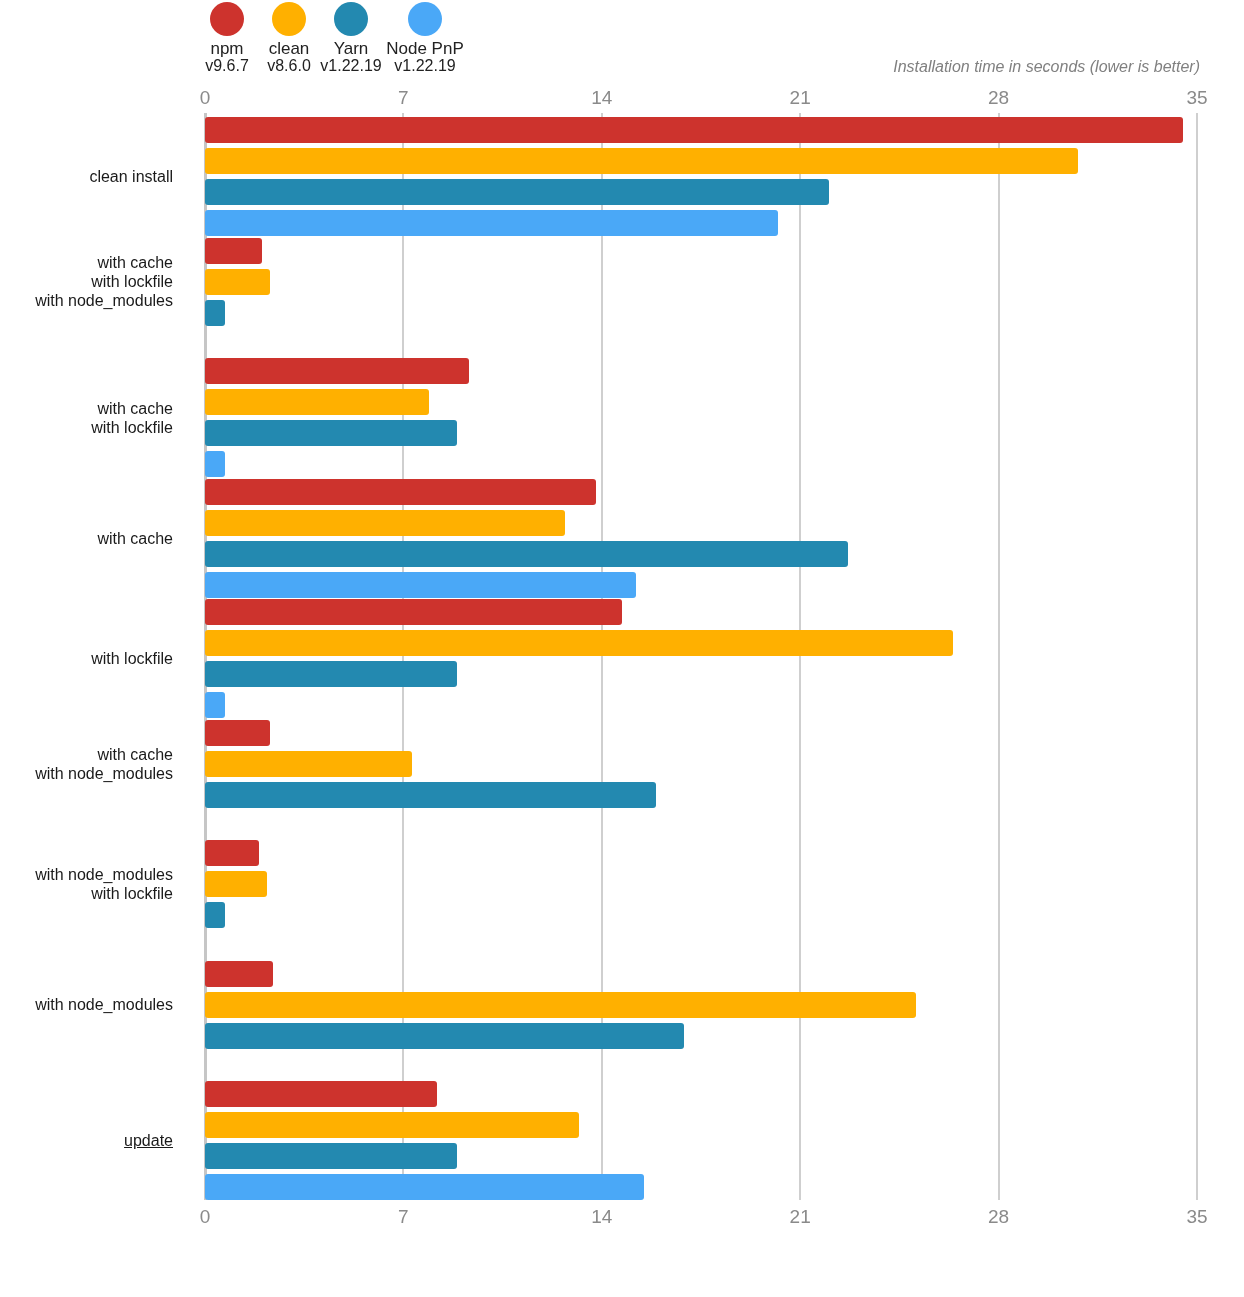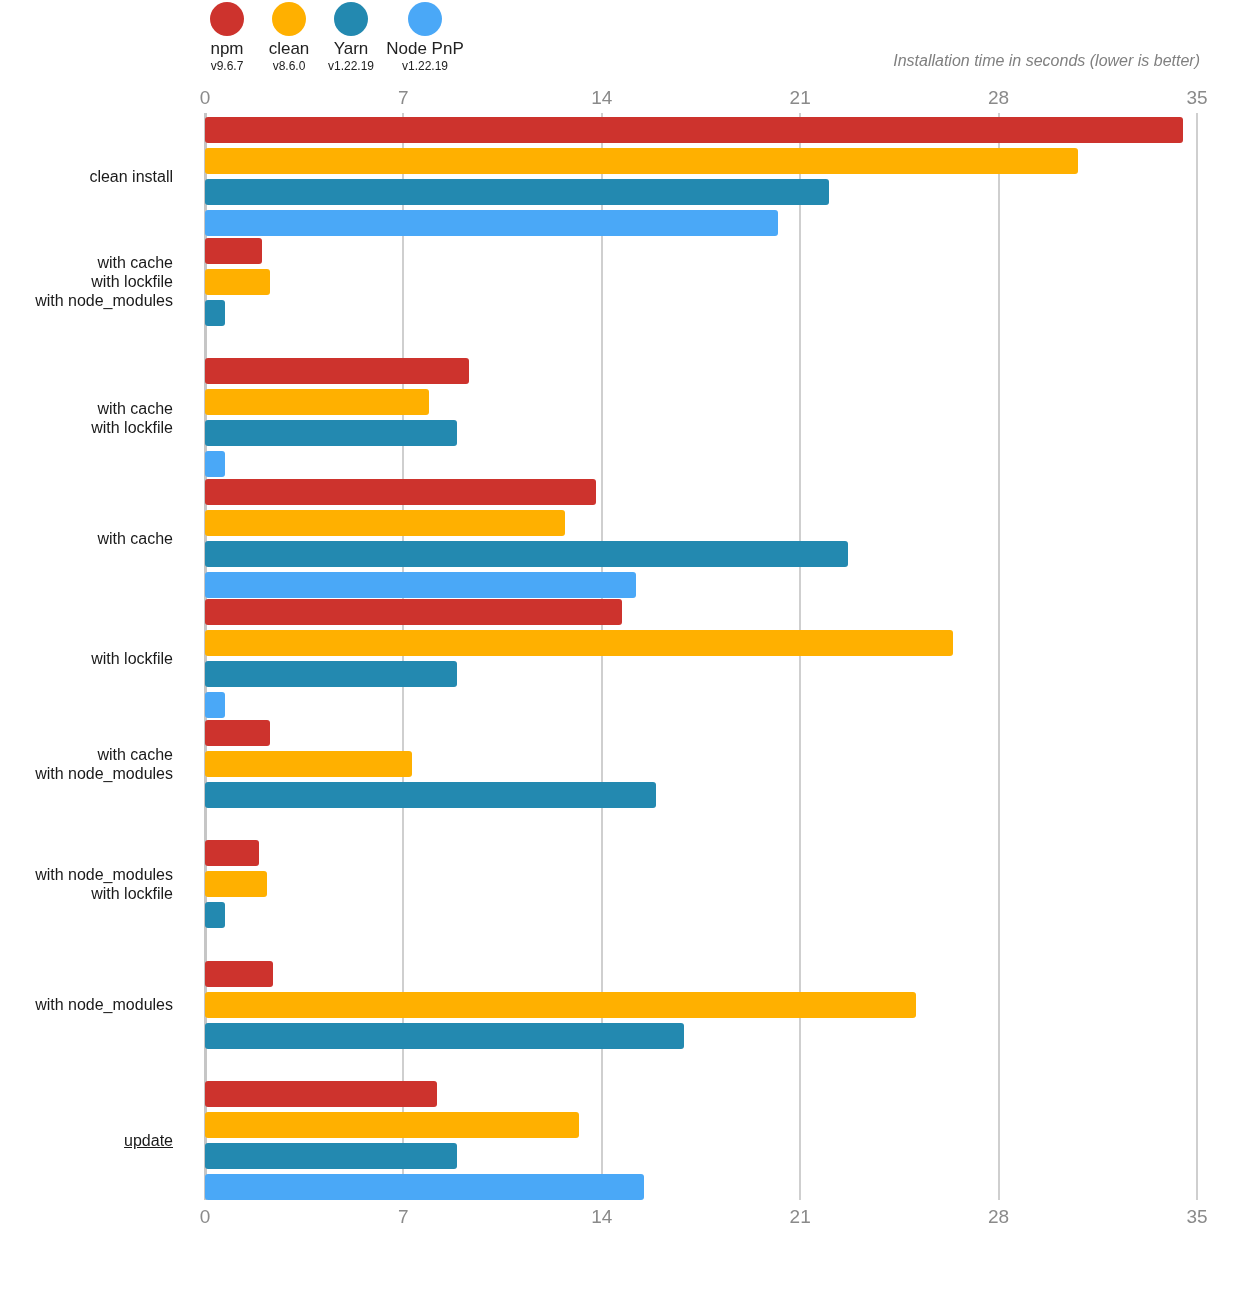--- a/index.html
+++ b/index.html
@@ -45,31 +45,31 @@
     display: block;
   }
   .legend-name {
     font-size: 17px;
     line-height: 20px;
     margin-top: 3px;
     color: #222;
     white-space: nowrap;
   }
   .legend-ver {
-    font-size: 12px;
+    font-size: 16px;
     line-height: 14px;
     color: #222;
     white-space: nowrap;
   }
 
   
   #chart-title {
     position: absolute;
     right: 44px;
-    top: 52px;
+    top: 58px;
     font-size: 16px;
     font-style: italic;
     color: #808080;
     white-space: nowrap;
   }
 
   
   #plot {
     position: absolute;
     left: 205px;

